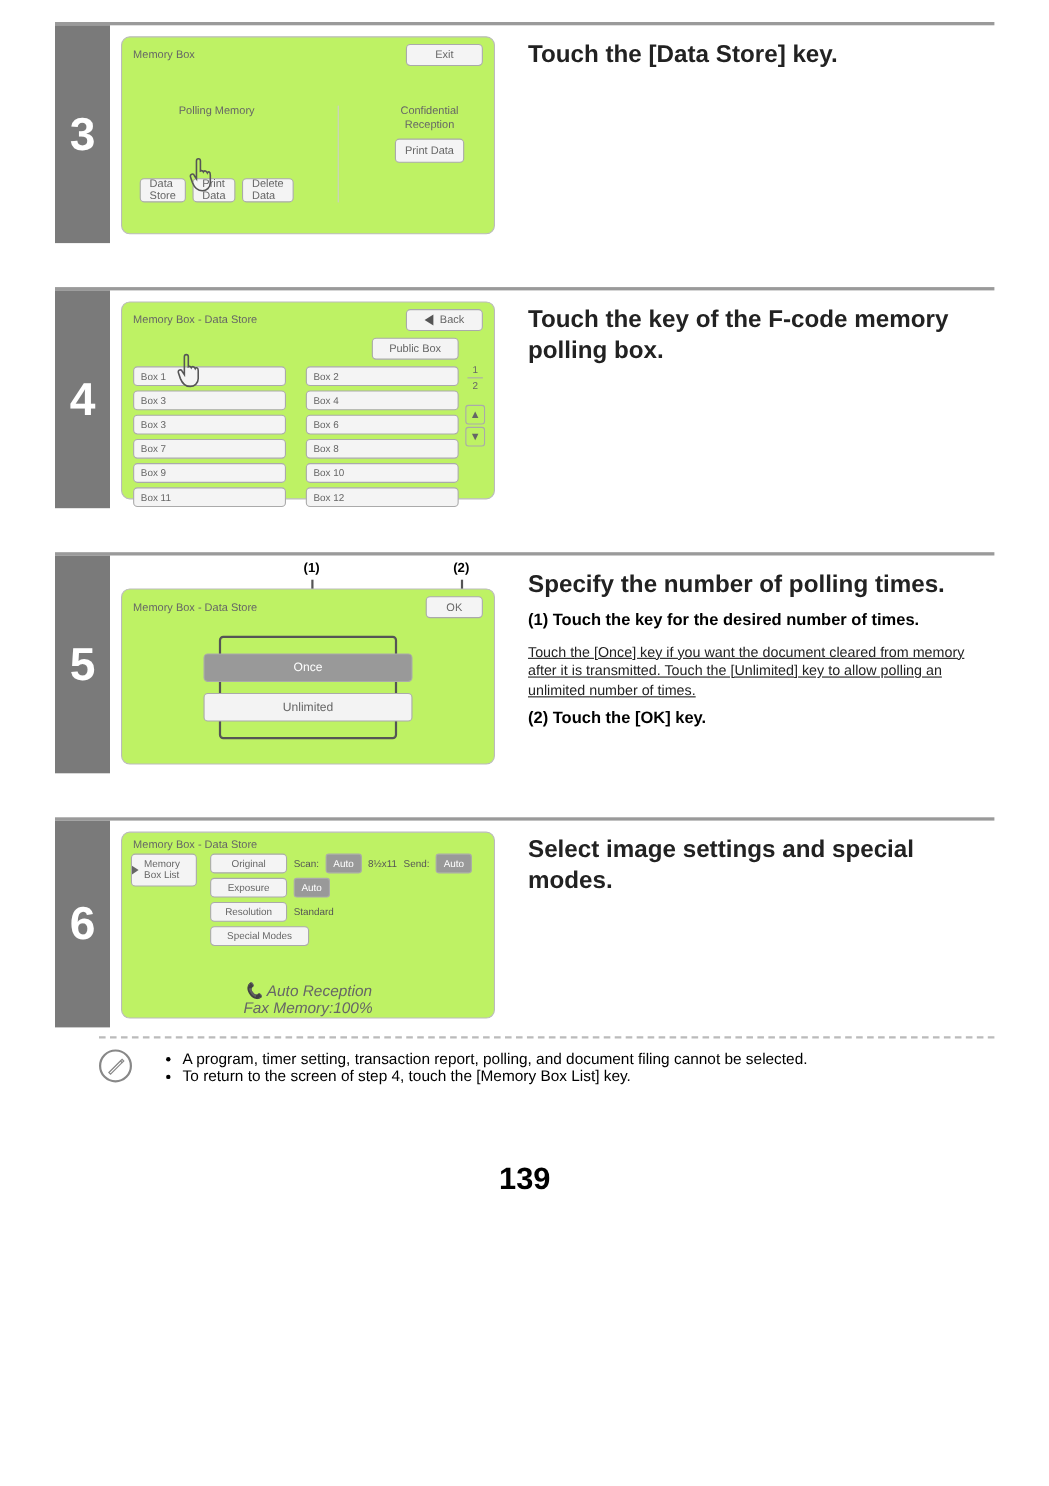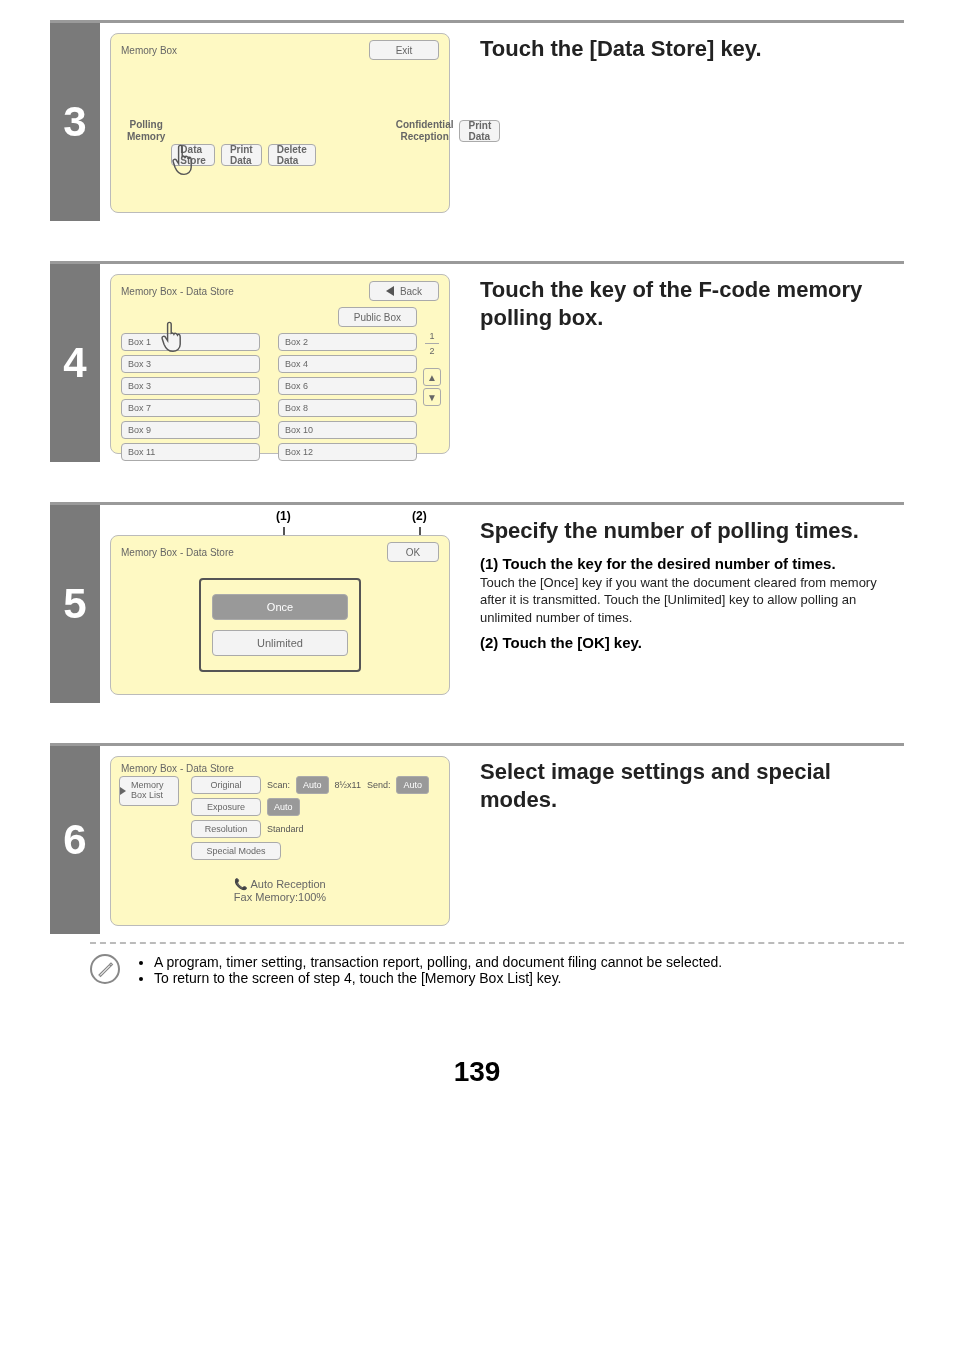--- a/index.html
+++ b/index.html
@@ -6,66 +6,66 @@
   body { font-family: Arial, Helvetica, sans-serif; background: #fff; width: 954px; margin: 0 auto; padding: 20px 50px 40px 50px; }
   .step-block { margin-bottom: 40px; }
   .step-row { display: flex; align-items: stretch; border-top: 3px solid #9a9a9a; }
   .step-num { width: 50px; background: #7a7a7a; color: #fff; font-size: 42px; font-weight: bold; display: flex; align-items: center; justify-content: center; }
   .step-panel { width: 360px; padding: 10px 8px 8px 8px; display:flex; align-items:flex-start; justify-content:center; }
   .step-instr { flex: 1; padding: 12px 0 10px 20px; }
   .step-instr h2 { font-size: 22px; font-weight: bold; color: #222; margin-bottom: 10px; line-height: 1.25; }
   .sub-list { margin-top: 6px; }
   .sub-item { margin-bottom: 8px; }
   .sub-item .sub-head { font-size: 15px; font-weight: bold; }
-  .sub-item .sub-body { font-size: 13px; color: #222; margin-top: 2px; line-height: 1.35; }
+  .sub-item .sub-body { font-size: 13px; color: #222; margin-top: 12px; line-height: 1.35; text-decoration: underline; }
   .notes-sep { border-top: 2px dashed #bbb; margin: 8px 0 10px 40px; }
-  .notes { display:flex; gap:16px; padding-left: 40px; }
+  .notes { display:flex; gap:28px; padding-left: 40px; }
   .notes-icon { width: 30px; height: 30px; border: 2px solid #888; border-radius: 50%; display:flex; align-items:center; justify-content:center; font-size:16px; color:#888; flex: 0 0 30px; }
   .notes ul { list-style: disc; margin-left: 18px; font-size: 14px; }
   .page-num { text-align: center; font-size: 28px; font-weight: bold; margin-top: 70px; }
 
   
-  .screen { border: 1px solid #bbb; border-radius: 8px; width: 340px; background: #fef9c3; padding: 6px 8px 10px 8px; font-size: 10px; color:#666; position:relative; }
+  .screen { border: 1px solid #bbb; border-radius: 8px; width: 340px; background: #bef264; padding: 6px 8px 10px 8px; font-size: 10px; color:#666; position:relative; }
   .screen-title-row { display:flex; justify-content: space-between; align-items:center; padding: 0 2px 6px 2px; }
   .screen-title { font-size: 10px; }
   .exit-btn, .back-btn, .ok-btn, .small-btn, .box-btn, .tab-btn, .mem-list-btn, .setting-btn { border:1px solid #aaa; border-radius:4px; background:#f4f4f4; display:inline-flex; align-items:center; justify-content:center; }
   .exit-btn { width:70px; height:20px; font-size:10px; }
   .back-btn { width:70px; height:20px; font-size:10px; gap:6px; }
   .ok-btn { width:52px; height:20px; font-size:10px; }
   .small-btn { height:22px; font-size:10px; padding: 0 8px; }
   .box-btn { height:18px; font-size:9px; justify-content:flex-start; padding-left:6px; }
   .tab-btn { height:20px; font-size:10px; padding:0 15px; }
   .mem-list-btn { height:30px; width:60px; font-size:9px; flex-direction:row; gap:3px; }
   .setting-btn { height:18px; width:70px; font-size:9px; }
 
   
   .pm-area { display:flex; gap:40px; padding: 30px 8px 10px 8px; }
-  .pm-col { display:flex; align-items:center; gap:6px;font-weight:bold; }
+  .pm-col { display:flex; flex-direction:column; align-items:center; gap:6px; }
   .pm-label { font-size:10px; text-align:center; line-height:1.2; }
   .pm-row { display:flex; gap:6px;margin-top:48px; }
   .divider { width:1px; background:#ccc; }
   .finger-cursor { position:absolute; bottom:32px; left:55px; }
 
   
   .box-grid { display:grid; grid-template-columns: 1fr 1fr; gap:4px 18px; padding: 2px 24px 2px 2px; }
   .pub-row { display:flex; justify-content:flex-end; padding: 0 24px 4px 2px; }
   .pager { position:absolute; right:8px; top:56px; display:flex; flex-direction:column; align-items:center; gap:2px; font-size:9px; }
   .pg-btn { width:18px; height:18px; border:1px solid #aaa; border-radius:3px; display:flex; align-items:center; justify-content:center; font-size:10px; }
 
   
   .callout { position:absolute; font-size:12px; font-weight:bold; }
   .callout-line { position:absolute; background:#555; }
-  .big-btn { width:136px; height:26px; border:1px solid #aaa; border-radius:4px; display:flex; align-items:center; justify-content:center; font-size:11px; background:#f3f3f3; }
+  .big-btn { width:190px; height:26px; border:1px solid #aaa; border-radius:4px; display:flex; align-items:center; justify-content:center; font-size:11px; background:#f3f3f3; }
 
   
   .s6-stack { display:flex; flex-direction:column; gap:4px; padding-left: 4px; }
   .s6-row { display:flex; gap:6px; align-items:center; }
   .badge { height:18px; border:1px solid #aaa; background:#999; color:#fff; border-radius:3px; font-size:9px; display:inline-flex; align-items:center; padding:0 6px; }
   .ro-text { font-size:9px; color:#555; }
-  .footer-status { text-align:center; font-size:11px; color:#666; margin-top:18px; }
+  .footer-status { text-align:center; font-size:14px; color:#666; margin-top:32px;font-style:italic; }
   .tri { display:inline-block; width:0; height:0; border-top:4px solid transparent; border-bottom:4px solid transparent; border-left:6px solid #666; margin-right:2px;}
   .arrow-left-glyph { display:inline-block; width:0; height:0; border-top:5px solid transparent; border-bottom:5px solid transparent; border-right:8px solid #555; }
   .arrow-up-glyph, .arrow-down-glyph { font-size:10px; }
 
   
   .finger { width:36px; height:36px; }
 </style>
 </head>
 <body>
 

